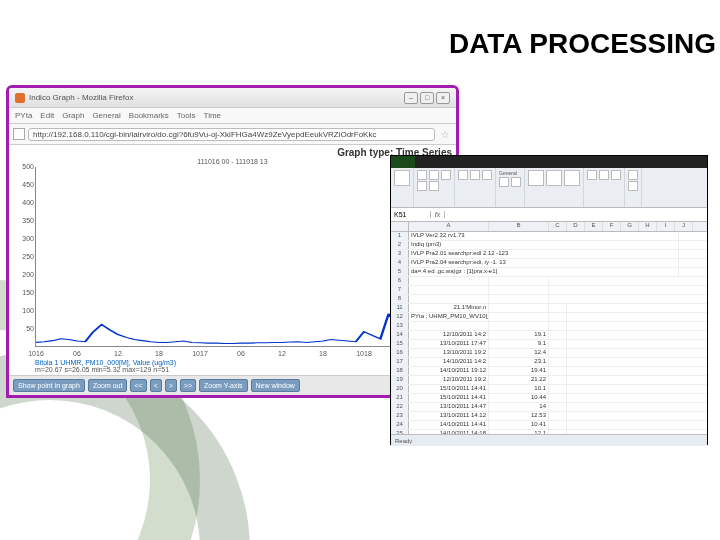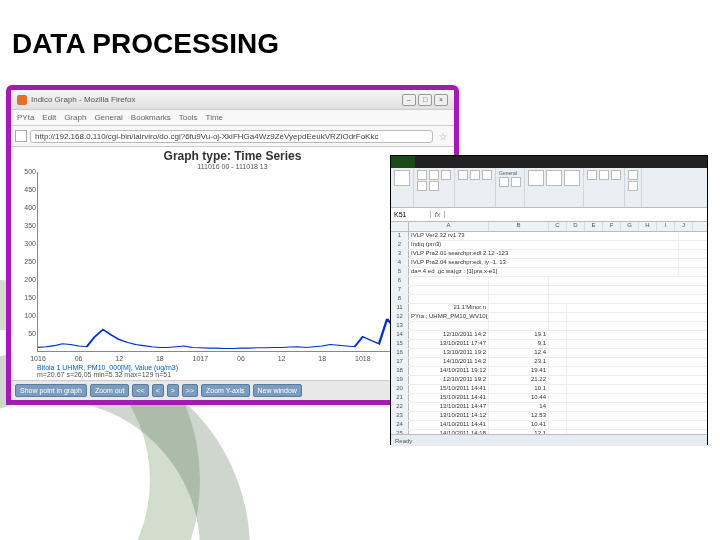--- a/index.html
+++ b/index.html
@@ -4,36 +4,36 @@
 <style>
   * { box-sizing: border-box; margin: 0; padding: 0; }
   body { width: 720px; height: 540px; background: #fff; font-family: Arial, sans-serif; position: relative; overflow: hidden; }
   
   .bg-deco { position: absolute; z-index: 0; }
   .swoosh1 { width: 400px; height: 400px; border: 50px solid #6b8e5a; border-radius: 50%; left: -200px; top: 280px; opacity: 0.3; }
   .swoosh2 { width: 400px; height: 400px; border: 50px solid #3a5a3a; border-radius: 50%; left: -150px; top: 350px; opacity: 0.25; }
   
   .content { position: relative; z-index: 1; }
   
-  .page-title { font-size: 28px; font-weight: bold; text-align: left; padding: 28px 12px 18px; color: #000; }
-  
-  .browser-window { position: absolute; left: 6px; top: 85px; width: 453px; border: 5px solid #a21caf; background: #fff; border-radius: 6px 6px 0 0; overflow: hidden; }
+  .page-title { font-size: 28px; font-weight: bold; text-align: right; padding: 28px 4px 18px; color: #000; }
+  
+  .browser-window { position: absolute; left: 6px; top: 85px; width: 453px; border: 3px solid #a21caf; background: #fff; border-radius: 6px 6px 0 0; overflow: hidden; }
   .window-titlebar { height: 20px; background: linear-gradient(#f5f5f5,#e0e0e0); display: flex; align-items: center; padding: 0 6px; font-size: 8px; color: #555; border-bottom: 1px solid #ccc; }
   .window-titlebar .icon { width: 10px; height: 10px; background: #e07030; border-radius: 2px; margin-right: 4px; }
   .window-controls { margin-left: auto; display: flex; gap: 2px; }
   .window-controls span { width: 14px; height: 12px; border: 1px solid #999; background: #f0f0f0; border-radius: 2px; font-size: 7px; display:flex; align-items:center; justify-content:center; }
   
   .menubar { height: 16px; display: flex; align-items: center; gap: 8px; padding: 0 6px; font-size: 8px; color: #666; border-bottom: 1px solid #ccc; background: #f8f8f8; }
   .urlbar-row { display: flex; align-items: center; padding: 3px 4px; gap: 3px; border-bottom: 1px solid #ccc; background: #f8f8f8; }
   .urlbar-row .file-icon { width: 12px; height: 12px; border:1px solid #aaa; background:#fff; }
   .urlbar { flex: 1; border: 1px solid #bbb; border-radius: 3px; padding: 1px 4px; font-size: 8px; background: #fff; color: #444; white-space: nowrap; overflow: hidden; }
   .star-icon { width: 14px; height: 14px; display:flex; align-items:center; justify-content:center; font-size:10px; color:#aaa; }
   
   .graph-area { background: #fff; padding: 2px 4px 2px 4px; }
-  .graph-title { text-align: center; font-size: 12px; font-weight: bold; color: #333; }
+  .graph-title { text-align: right; font-size: 10px; font-weight: bold; color: #333; }
   .graph-sub { text-align: center; font-size: 7px; color: #555; margin-bottom: 2px; }
   .axes { position: relative; height: 180px; margin-left: 22px; margin-right: 6px; border-left: 1px solid #888; border-bottom: 1px solid #888; }
   .ytick { position: absolute; left: -22px; width: 20px; text-align: right; font-size: 7px; color: #555; }
   .xtick { position: absolute; bottom: -11px; font-size: 7px; color: #555; transform: translateX(-50%); }
   svg.series { position: absolute; left: 0; top: 0; width: 100%; height: 100%; }
   .legend-line { font-size: 7px; color: #0060c0; margin-left: 22px; margin-top: 12px; }
   .stats-line { font-size: 7px; color: #555; margin-left: 22px; }
   
   .toolbar { display: flex; align-items: center; gap: 3px; padding: 3px 4px; background: #e8e8e8; border-top: 1px solid #ccc; flex-wrap: nowrap; }
   .toolbar .btn { background: #7a9cbf; color: #fff; font-size: 7px; padding: 2px 4px; border-radius: 2px; border: 1px solid #5a7c9f; white-space: nowrap; }

